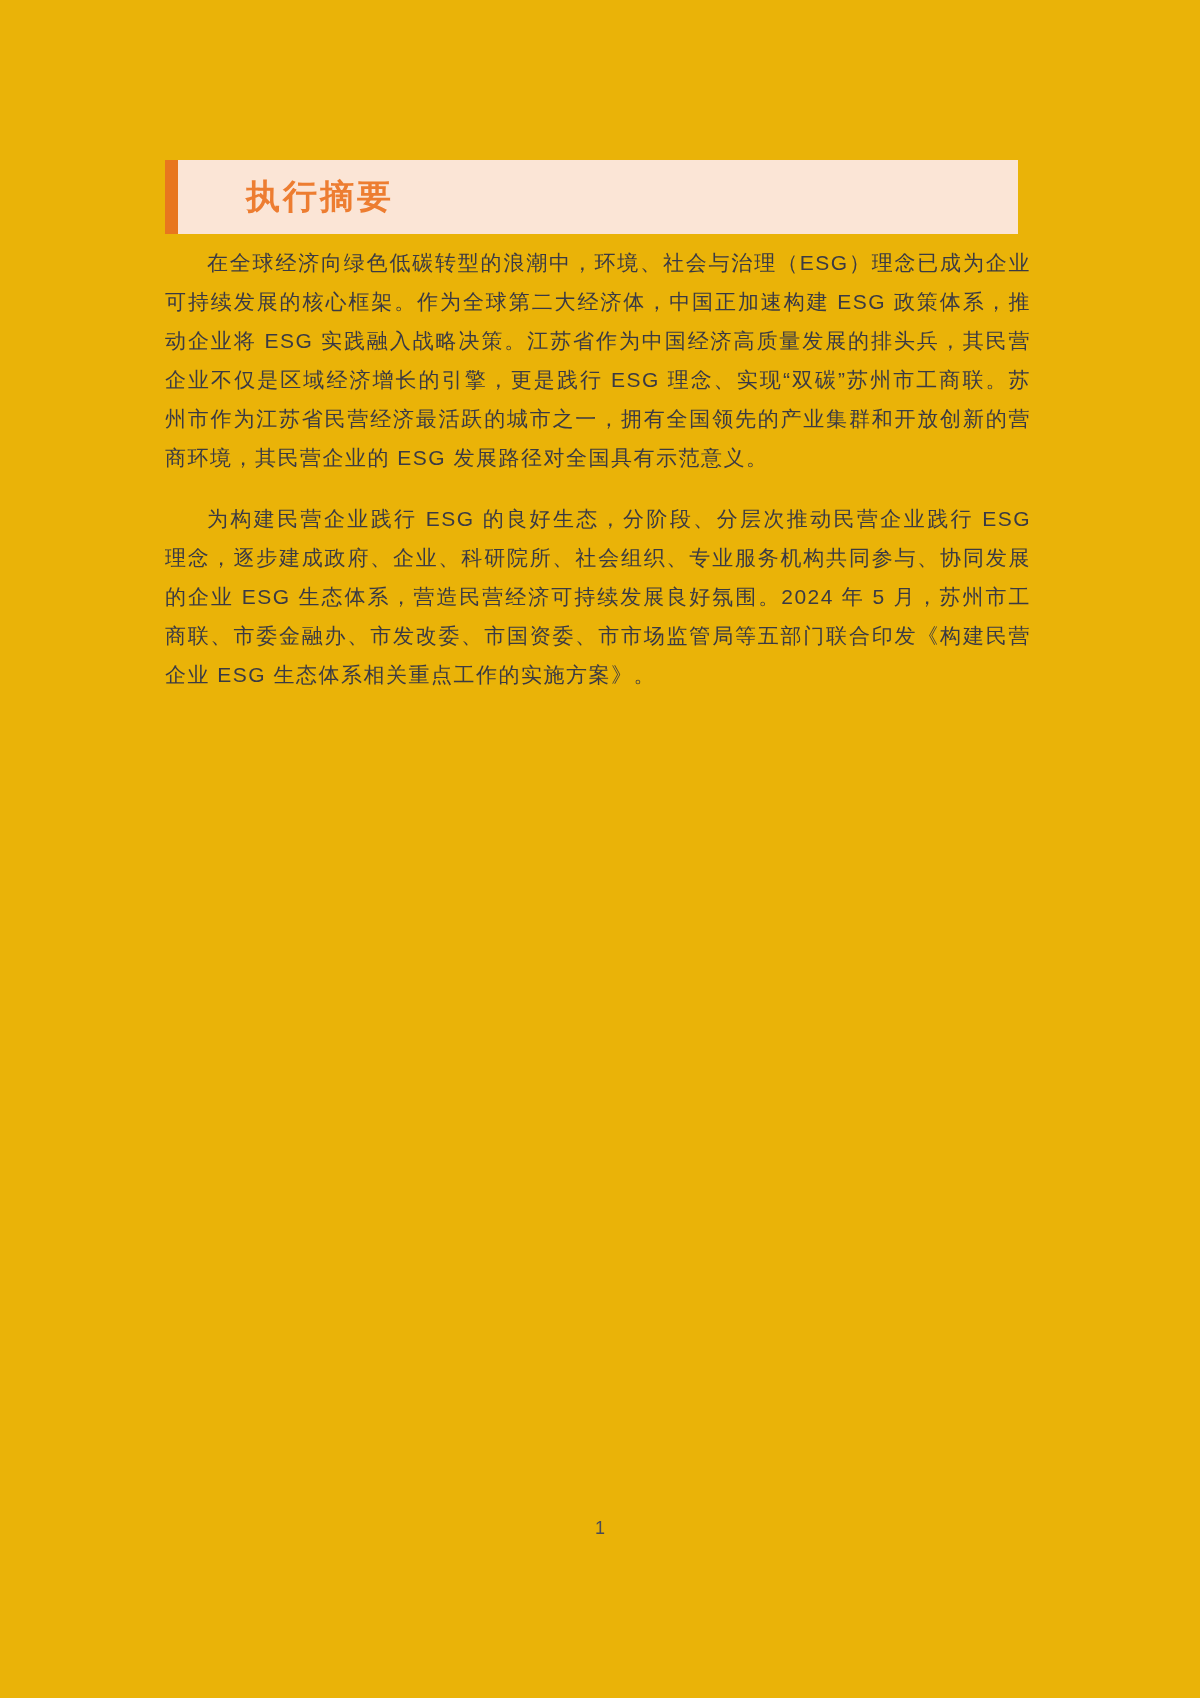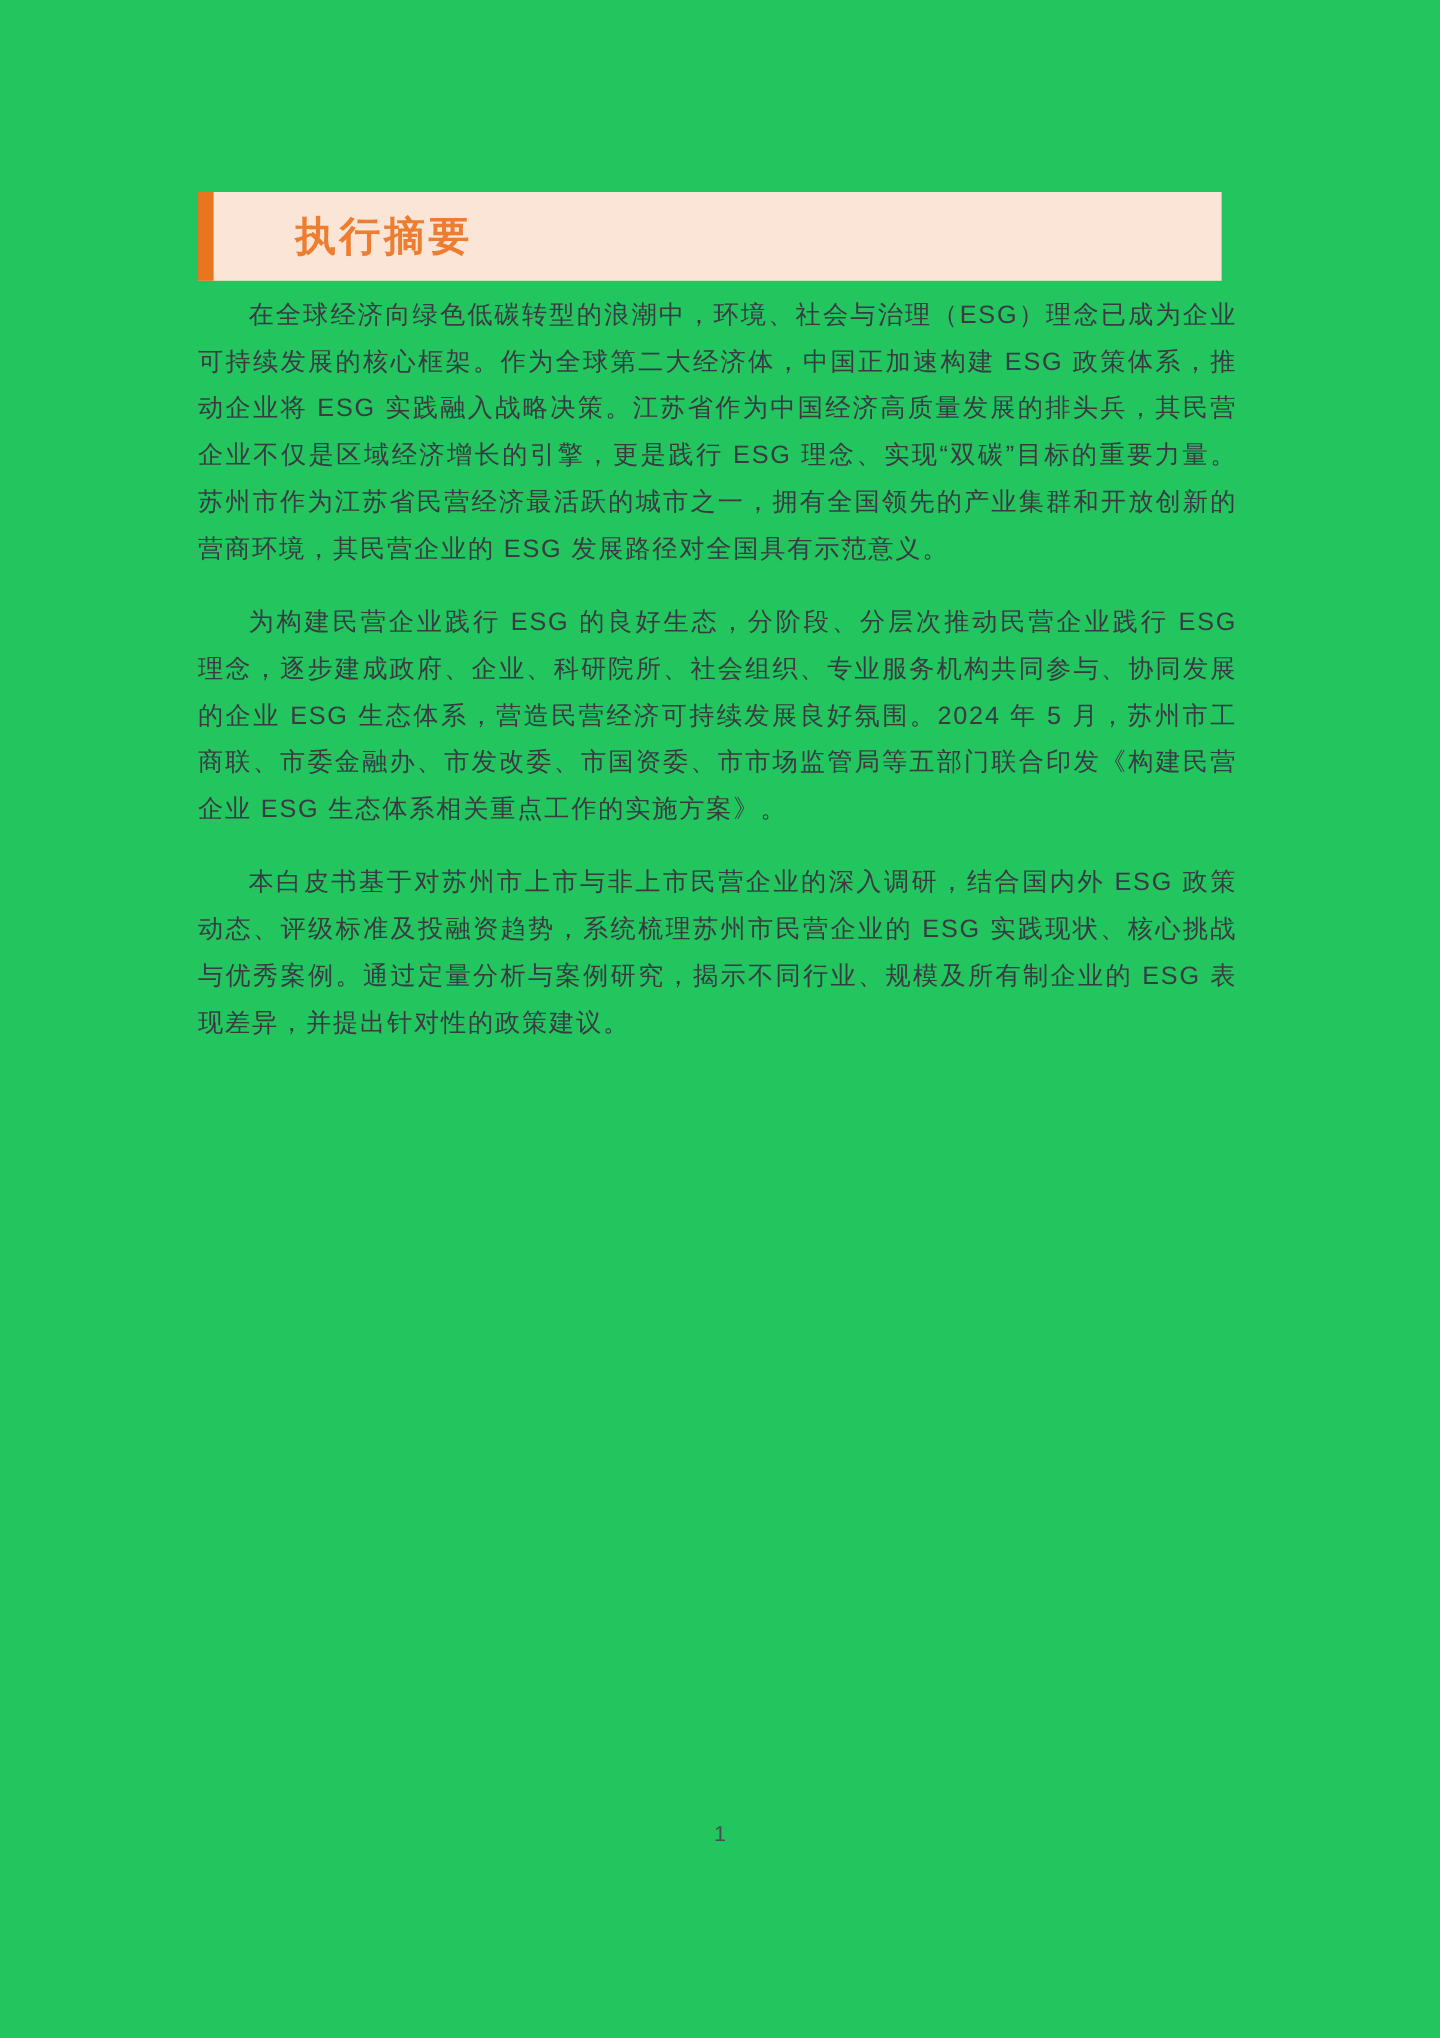--- a/index.html
+++ b/index.html
@@ -13,21 +13,21 @@
   html,body{background:#ffffff;}
   body{
     font-family:"Liberation Sans","DejaVu Sans",sans-serif;
     width:1200px;height:1698px;
     position:relative;
     overflow:hidden;
   }
   .page{
     position:absolute;inset:0;
     width:1200px;height:1698px;
-    background:#22c55e;
+    background:#eab308;
   }
   .section-banner{
     position:absolute;
     left:165px;top:160px;
     width:853px;height:74px;
     background:var(--banner-bg);
     border-left:13px solid var(--accent);
     display:flex;
     align-items:center;
   }
@@ -65,20 +65,19 @@
 </head>
 <body>
 
 <div class="page">
 
   <div class="section-banner">
     <span class="section-title">执行摘要</span>
   </div>
 
   <div class="body-copy">
-    <p>在全球经济向绿色低碳转型的浪潮中，环境、社会与治理（ESG）理念已成为企业可持续发展的核心框架。作为全球第二大经济体，中国正加速构建 ESG 政策体系，推动企业将 ESG 实践融入战略决策。江苏省作为中国经济高质量发展的排头兵，其民营企业不仅是区域经济增长的引擎，更是践行 ESG 理念、实现“双碳”目标的重要力量。苏州市作为江苏省民营经济最活跃的城市之一，拥有全国领先的产业集群和开放创新的营商环境，其民营企业的 ESG 发展路径对全国具有示范意义。</p>
+    <p>在全球经济向绿色低碳转型的浪潮中，环境、社会与治理（ESG）理念已成为企业可持续发展的核心框架。作为全球第二大经济体，中国正加速构建 ESG 政策体系，推动企业将 ESG 实践融入战略决策。江苏省作为中国经济高质量发展的排头兵，其民营企业不仅是区域经济增长的引擎，更是践行 ESG 理念、实现“双碳”苏州市工商联。苏州市作为江苏省民营经济最活跃的城市之一，拥有全国领先的产业集群和开放创新的营商环境，其民营企业的 ESG 发展路径对全国具有示范意义。</p>
     <p>为构建民营企业践行 ESG 的良好生态，分阶段、分层次推动民营企业践行 ESG 理念，逐步建成政府、企业、科研院所、社会组织、专业服务机构共同参与、协同发展的企业 ESG 生态体系，营造民营经济可持续发展良好氛围。2024 年 5 月，苏州市工商联、市委金融办、市发改委、市国资委、市市场监管局等五部门联合印发《构建民营企业 ESG 生态体系相关重点工作的实施方案》。</p>
-    <p>本白皮书基于对苏州市上市与非上市民营企业的深入调研，结合国内外 ESG 政策动态、评级标准及投融资趋势，系统梳理苏州市民营企业的 ESG 实践现状、核心挑战与优秀案例。通过定量分析与案例研究，揭示不同行业、规模及所有制企业的 ESG 表现差异，并提出针对性的政策建议。</p>
   </div>
 
   <div class="page-number">1</div>
 
 </div>
 
 </body></html>

